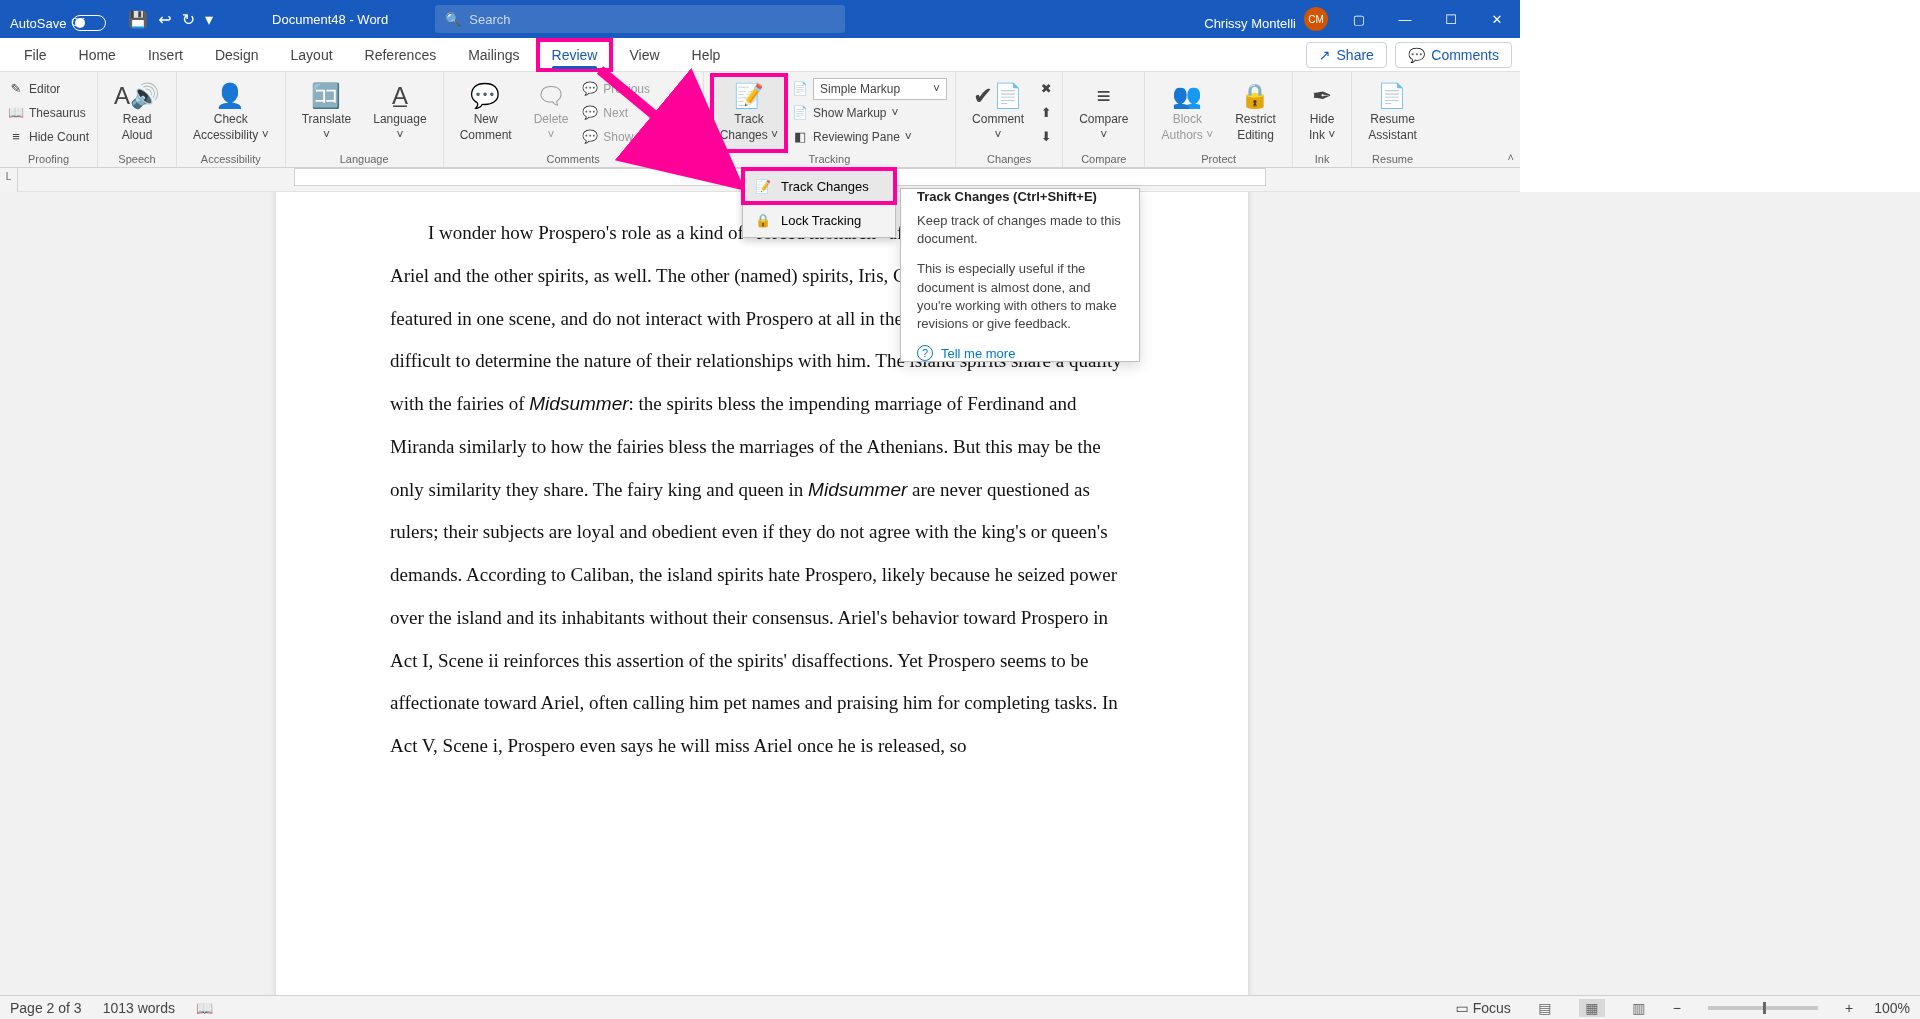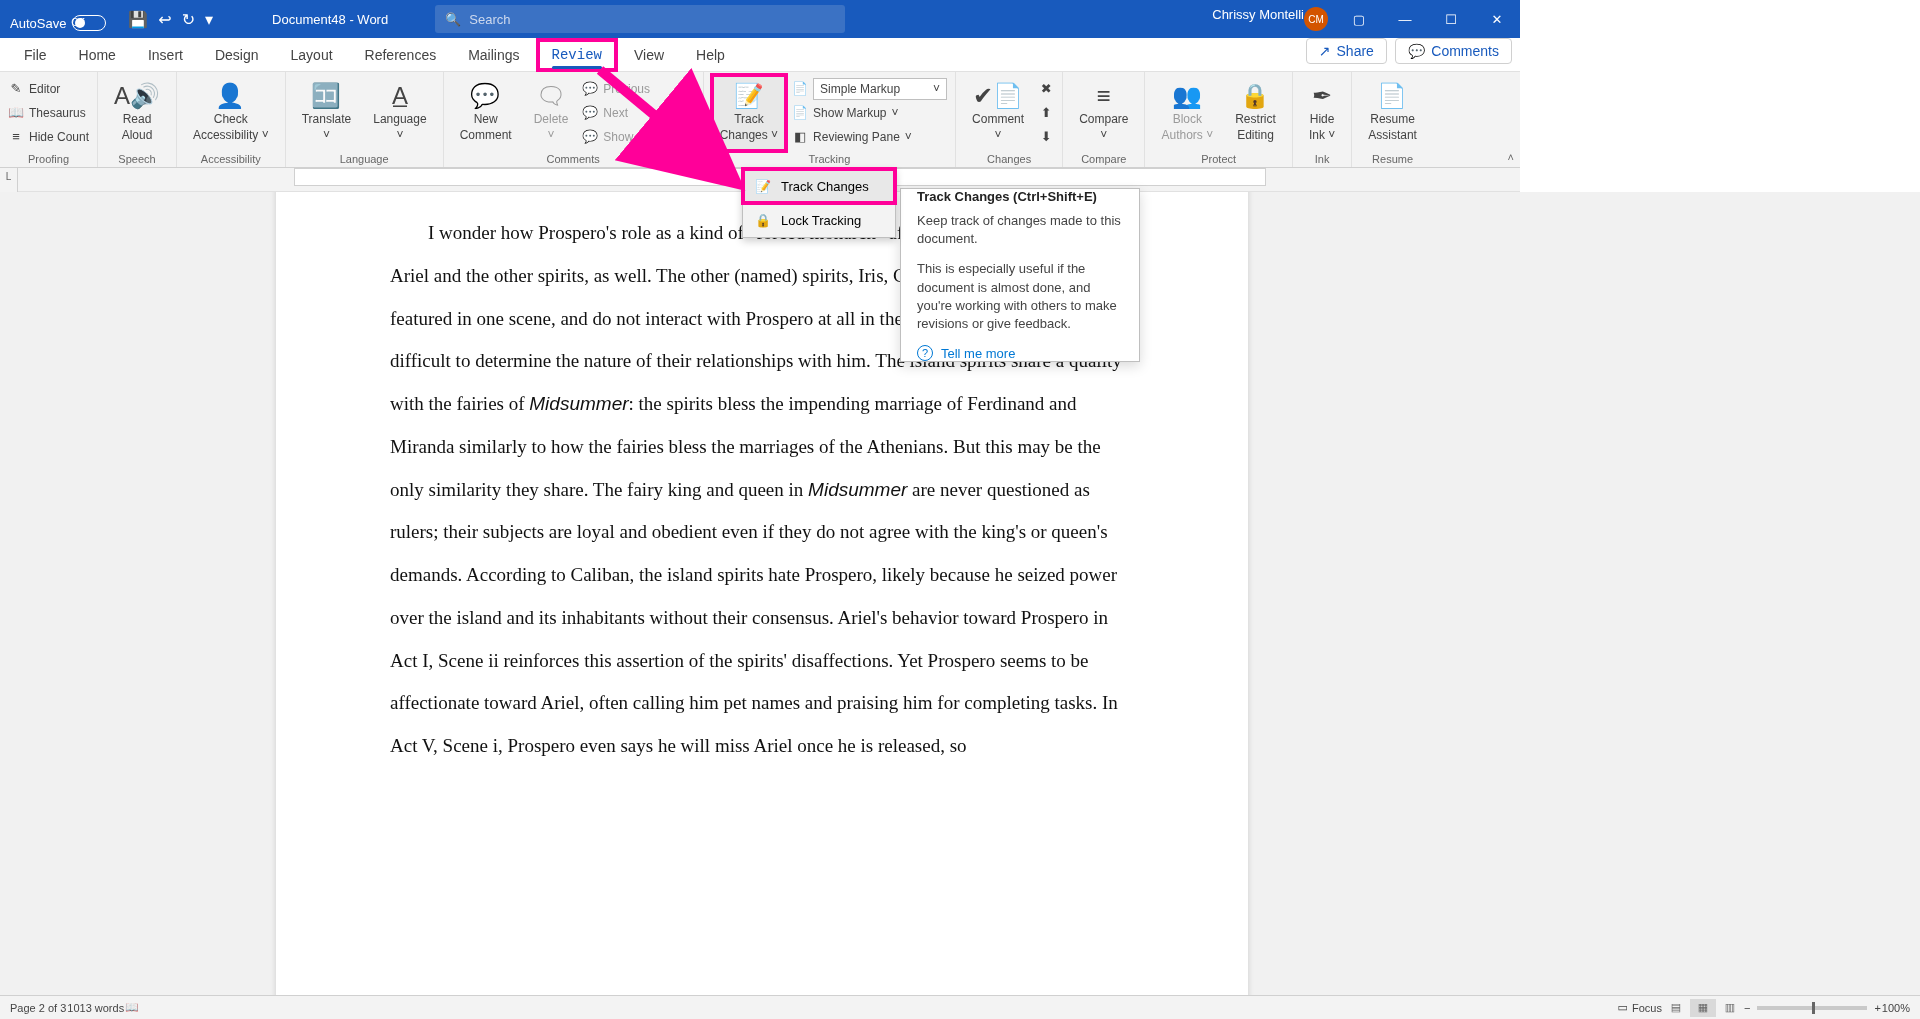--- a/index.html
+++ b/index.html
@@ -10,30 +10,30 @@
   .toggle { width:34px; height:16px; border:1px solid #fff; border-radius:10px; position:relative; }
   .toggle::after { content:""; width:10px; height:10px; border-radius:50%; background:#fff; position:absolute; top:2px; left:2px; }
   .toggle-off { font-size:10px; position:absolute; right:21px; top:0; line-height:14px; }
   .qat { display:flex; gap:10px; padding:0 12px; font-size:16px; }
   .qat span { cursor:default; }
   .doc-title { flex:0 0 210px; text-align:center; }
   .searchbox { flex:0 0 410px; height:28px; background:#3b72c4; border-radius:3px; display:flex; align-items:center; padding:0 10px; color:#cdd9ee; gap:8px; }
   .searchbox input { background:transparent; border:none; color:#fff; outline:none; flex:1; font-size:13px; }
   .searchbox input::placeholder { color:#cdd9ee; }
   .title-spacer { flex:1; }
-  .user { display:flex; align-items:flex-start; padding-right:8px; }
+  .user { display:flex; align-items:flex-end; gap:8px; padding-right:8px; }
   .avatar { width:24px; height:24px; border-radius:50%; background:#d35400; color:#fff; font-size:10px; display:flex; align-items:center; justify-content:center; }
   .wincontrols { display:flex; }
   .wincontrols div { width:46px; height:38px; display:flex; align-items:center; justify-content:center; font-size:13px; }
   
-  .ribbon-tabs { height:34px; background:#fff; border-bottom:1px solid #e1e1e1; display:flex; padding:0 8px; font-size:14px; color:#444; }
+  .ribbon-tabs { height:34px; background:#fff; border-bottom:1px solid #e1e1e1; display:flex; align-items:center; padding:0 8px; font-size:14px; color:#444; }
   .ribbon-tabs .tab { padding:0 16px; height:34px; display:flex; align-items:center; position:relative; }
   .ribbon-tabs .tab.active { color:#185abd; }
   .ribbon-tabs .tab.active::after { content:""; position:absolute; bottom:3px; left:16px; right:16px; height:3px; background:#185abd; border-radius:2px; }
-  .ribbon-tabs .tab.highlight { outline:4px solid #ff0099; outline-offset:-4px;font-family:Liberation Mono, monospace; }
+  .ribbon-tabs .tab.highlight { outline:4px solid #ff0099; outline-offset:-4px; }
   .ribbon-tabs .spacer { flex:1; }
   .ribbon-tabs .pillbtn { border:1px solid #d0d0d0; border-radius:4px; height:26px; padding:0 12px; display:flex; align-items:center; gap:6px; color:#185abd; margin-left:8px; }
   
   .ribbon { height:96px; background:#f3f3f3; border-bottom:1px solid #d0d0d0; display:flex; font-size:12px; color:#444; position:relative; }
   .group { border-right:1px solid #e1e1e1; display:flex; flex-direction:column; }
   .group-body { flex:1; display:flex; align-items:center; padding:2px 8px; gap:6px; }
   .group-label { text-align:center; font-size:11px; color:#666; padding-bottom:2px; }
   .stackcol { display:flex; flex-direction:column; gap:4px; font-size:12px; }
   .stackcol .row { display:flex; align-items:center; gap:5px; height:20px; white-space:nowrap; }
   .bigbtn { display:flex; flex-direction:column; align-items:center; justify-content:center; gap:3px; padding:0 8px; height:76px; line-height:1.1; text-align:center; }
@@ -59,21 +59,21 @@
   .ruler { flex:1; background:#f3f3f3; position:relative; border-bottom:1px solid #e1e1e1; }
   .ruler .paper-ruler { position:absolute; left:276px; width:972px; top:0; height:18px; background:#fff; border:1px solid #d0d0d0; }
   
   .docarea { position:absolute; top:192px; bottom:24px; left:0; right:0; background:#f1f1f1; overflow:hidden; }
   .page { position:absolute; left:276px; width:972px; top:-10px; bottom:-40px; background:#fff; box-shadow:0 0 6px rgba(0,0,0,.15); }
   .page-text { position:absolute; left:114px; right:114px; top:30px; font-family:"Times New Roman", serif; font-size:19px; line-height:2.25; color:#111; text-align:left; }
   .page-text em { font-style:italic; }
   
   .arrow { position:absolute; left:590px; top:60px; width:180px; height:140px; z-index:40; pointer-events:none; }
   
-  .status { position:absolute; bottom:0; left:0; right:0; height:24px; background:#f3f3f3; border-top:1px solid #d0d0d0; display:flex; align-items:center; font-size:11px; color:#444; padding:0 10px; gap:1px; }
+  .status { position:absolute; bottom:0; left:0; right:0; height:24px; background:#f3f3f3; border-top:1px solid #d0d0d0; display:flex; align-items:center; font-size:14px; color:#444; padding:0 10px; gap:21px; }
   .status .spacer { flex:1; }
   .status .viewbtn { width:26px; height:18px; display:flex; align-items:center; justify-content:center; color:#666; }
   .slider { width:110px; height:4px; background:#c9c9c9; position:relative; margin:0 6px; }
   .slider::after { content:""; position:absolute; left:50%; top:-4px; width:3px; height:12px; background:#666; }
   .disabled { color:#9a9a9a; }
 </style>
 </head>
 <body>
 
 <div class="titlebar">

